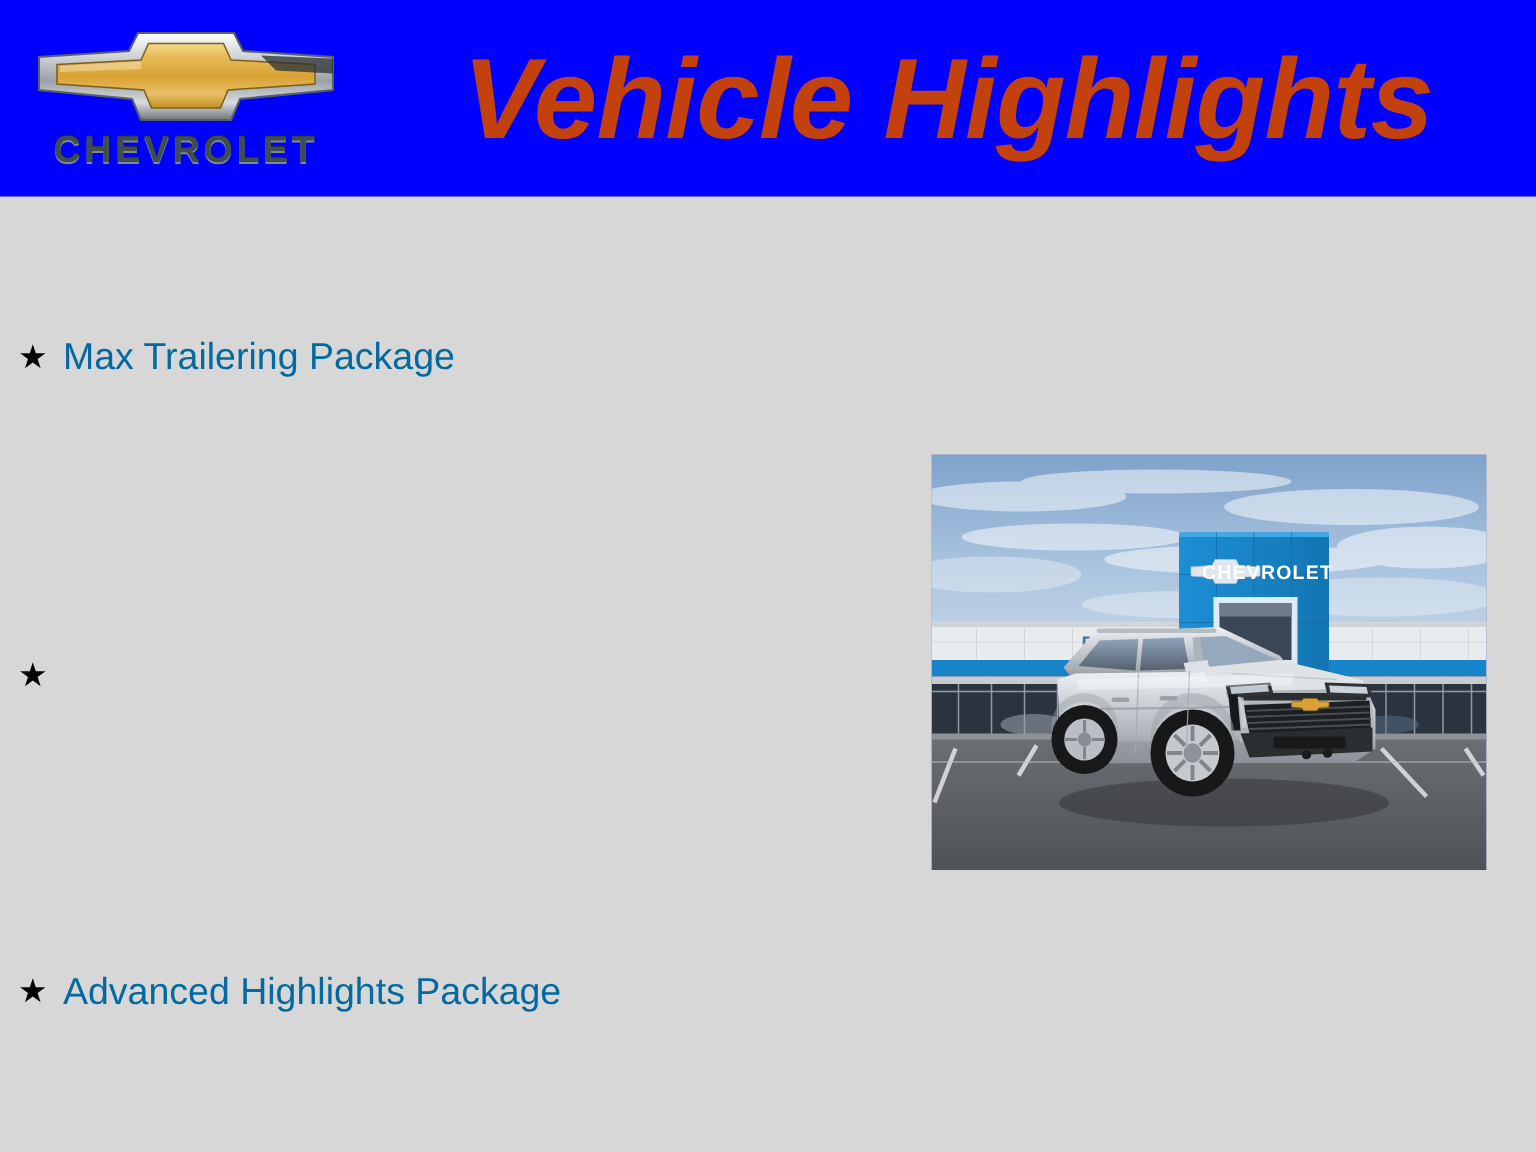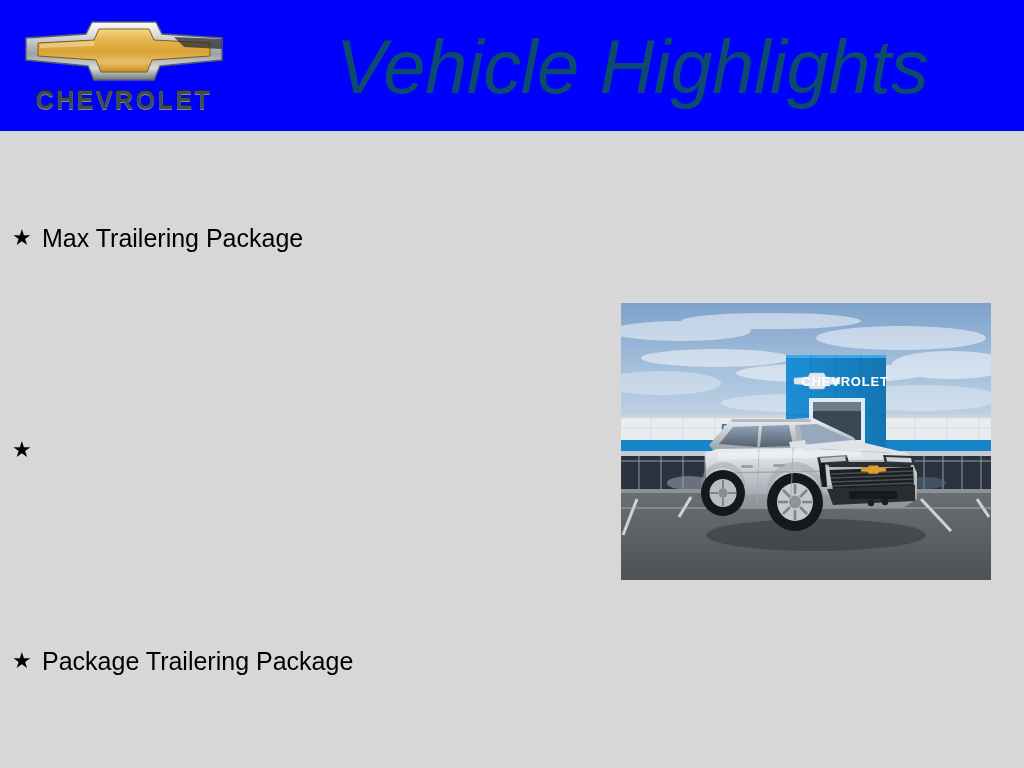--- a/index.html
+++ b/index.html
@@ -58,24 +58,24 @@
   
   .page-title {
     position: absolute;
     left: 262px;
     top: 14px;
     width: 740px;
     height: 104px;
     display: flex;
     align-items: center;
     justify-content: center;
-    color: #0c4a6e;
+    color: #c2410c;
     font-family: "Liberation Sans", sans-serif;
     font-style: italic;
-    font-weight: normal;
+    font-weight: bold;
     font-size: 76px;
     letter-spacing: -0.5px;
     white-space: nowrap;
   }
 
   
   .highlights-list {
     position: absolute;
     left: 0;
     top: 131px;
@@ -94,21 +94,21 @@
 
   .bullet-star {
     width: 30px;
     font-size: 22px;
     color: #000000;
     line-height: 1;
     flex: 0 0 auto;
   }
   .highlight-text {
     font-size: 25px;
-    color: #000000;
+    color: #0369a1;
     font-family: "Liberation Sans", sans-serif;
     white-space: nowrap;
     line-height: 1;
   }
 
   
   .vehicle-photo {
     position: absolute;
     left: 621px;
     top: 303px;
@@ -164,21 +164,21 @@
     <span class="bullet-star">★</span>
     <span class="highlight-text">Max Trailering Package</span>
   </div>
 
   <div class="highlight-item i1">
     <span class="bullet-star">★</span>
   </div>
 
   <div class="highlight-item i2">
     <span class="bullet-star">★</span>
-    <span class="highlight-text">Package Trailering Package</span>
+    <span class="highlight-text">Advanced Highlights Package</span>
   </div>
 
 </div>
 
 <div class="vehicle-photo">
   <svg class="photo-svg" viewBox="0 0 370 277" xmlns="http://www.w3.org/2000/svg">
     <defs>
       <linearGradient id="skyG" x1="0" y1="0" x2="0" y2="1">
         <stop offset="0%" stop-color="#7ea2cb"></stop>
         <stop offset="45%" stop-color="#a9c3de"></stop>

